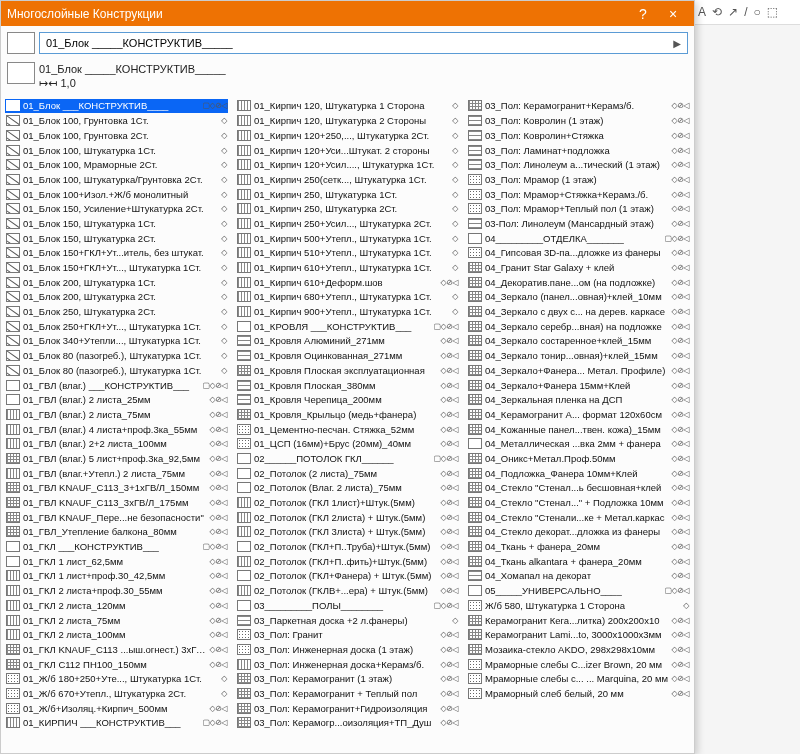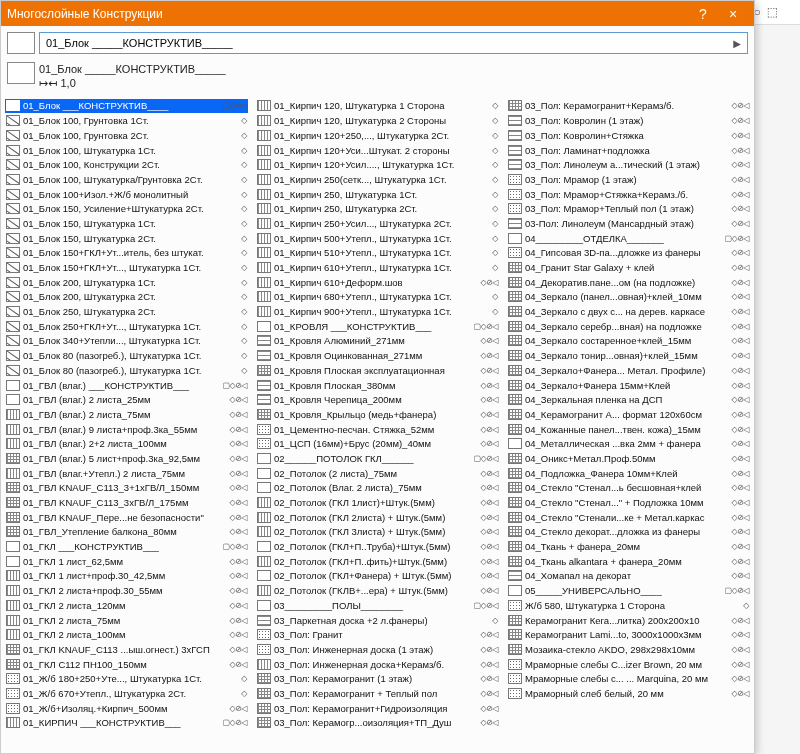--- a/index.html
+++ b/index.html
@@ -1,19 +1,19 @@
 <!DOCTYPE html>
 <html><head>
 <meta charset="utf-8">
 <style>
 *{box-sizing:border-box;margin:0;padding:0;font-family:"Segoe UI",Tahoma,sans-serif}
 body{background:#f5f5f5;font-size:11px;width:800px;height:754px;overflow:hidden}
 .bg-toolbar{position:absolute;top:0;right:0;width:105px;height:25px;background:#fff;border-bottom:1px solid #ddd;display:flex;align-items:center;padding:0 3px;gap:6px;color:#555}
 .bg-toolbar span{font-size:12px}
-.dialog{position:absolute;top:0;left:0;width:755px;height:754px;background:#fcfcfc;border:1px solid #ccc;box-shadow:2px 2px 8px rgba(0,0,0,.2)}
+.dialog{position:absolute;top:0;left:0;width:695px;height:754px;background:#fcfcfc;border:1px solid #ccc;box-shadow:2px 2px 8px rgba(0,0,0,.2)}
 .titlebar{background:#ee7203;color:#fff;height:25px;display:flex;align-items:center;padding:0 6px;font-size:12px}
 .titlebar .t-text{flex:1}
 .titlebar .t-btn{width:30px;text-align:center;font-size:14px;cursor:pointer}
 .header-row{display:flex;align-items:center;padding:6px;gap:4px}
 .box-swatch{width:28px;height:22px;border:1px solid #888;background:#fff}
 .select-field{flex:1;border:1px solid #5b9bd5;height:22px;display:flex;align-items:center;padding:0 6px;background:#fff}
 .select-field .arrow{margin-left:auto;color:#555;font-size:10px}
 .sub-row{display:flex;align-items:flex-start;padding:2px 6px 8px 6px;gap:4px}
 .sub-info{font-size:11px;color:#222;line-height:1.3}
 .list-area{display:flex;gap:8px;padding:0 4px;height:640px;overflow:hidden}
@@ -88,21 +88,21 @@
           <span class="label">01_Блок 100, Грунтовка 2Ст.</span>
           <span class="icons">◇</span>
         </div>
         <div class="item">
           <span class="swatch sw-diag"></span>
           <span class="label">01_Блок 100, Штукатурка 1Ст.</span>
           <span class="icons">◇</span>
         </div>
         <div class="item">
           <span class="swatch sw-diag"></span>
-          <span class="label">01_Блок 100, Конструкции 2Ст.</span>
+          <span class="label">01_Блок 100, Мраморные 2Ст.</span>
           <span class="icons">◇</span>
         </div>
         <div class="item">
           <span class="swatch sw-diag"></span>
           <span class="label">01_Блок 100, Штукатурка/Грунтовка 2Ст.</span>
           <span class="icons">◇</span>
         </div>
         <div class="item">
           <span class="swatch sw-diag"></span>
           <span class="label">01_Блок 100+Изол.+Ж/б монолитный</span>
@@ -178,21 +178,21 @@
           <span class="label">01_ГВЛ (влаг.) 2 листа_25мм</span>
           <span class="icons">◇⊘◁</span>
         </div>
         <div class="item">
           <span class="swatch sw-hatch"></span>
           <span class="label">01_ГВЛ (влаг.) 2 листа_75мм</span>
           <span class="icons">◇⊘◁</span>
         </div>
         <div class="item">
           <span class="swatch sw-hatch"></span>
-          <span class="label">01_ГВЛ (влаг.) 9 листа+проф.3ка_55мм</span>
+          <span class="label">01_ГВЛ (влаг.) 4 листа+проф.3ка_55мм</span>
           <span class="icons">◇⊘◁</span>
         </div>
         <div class="item">
           <span class="swatch sw-hatch"></span>
           <span class="label">01_ГВЛ (влаг.) 2+2 листа_100мм</span>
           <span class="icons">◇⊘◁</span>
         </div>
         <div class="item">
           <span class="swatch sw-cross"></span>
           <span class="label">01_ГВЛ (влаг.) 5 лист+проф.3ка_92,5мм</span>

